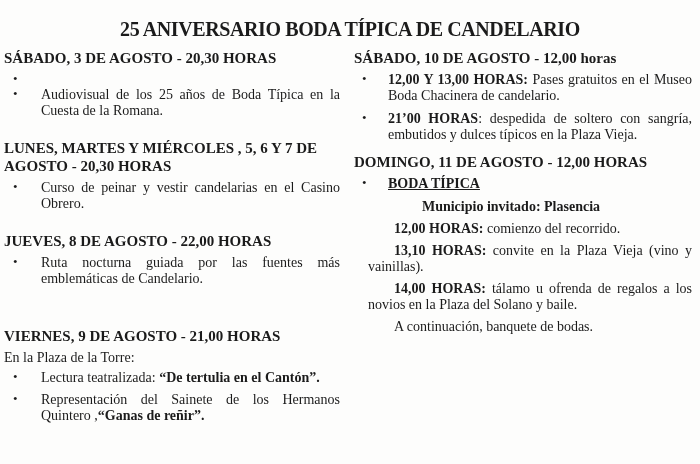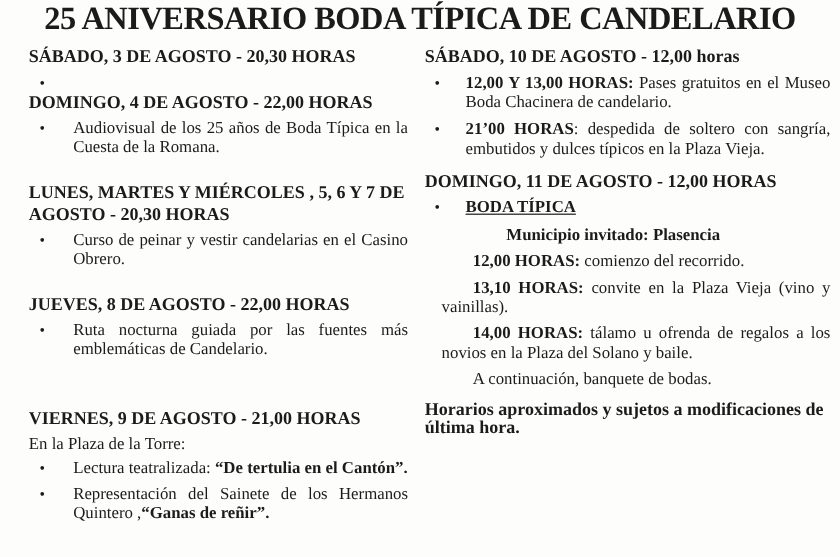--- a/index.html
+++ b/index.html
@@ -6,30 +6,30 @@
   .page {
     position:relative;
     width:700px; height:464px;
     background:#fdfdfc;
     color:#1b1b1b;
     font-family:"Liberation Serif","DejaVu Serif",serif;
     overflow:hidden;
     box-sizing:border-box;
   }
   .title {
-    padding-top:0;
+    padding-top:18px;
     text-align:center;
-    font-size:27px;
+    font-size:20px;
     font-weight:700;
     letter-spacing:-0.4px;
     white-space:nowrap;
   }
   .cols { display:flex; margin-top:8px; }
   .col { box-sizing:border-box; }
-  .col-left  { width:352px; padding:0 12px 0 24px; }
+  .col-left  { width:352px; padding:0 12px 0 4px; }
   .col-right { width:348px; padding:0 8px 0 2px; }
 
   .heading {
     font-size:15px;
     font-weight:700;
     line-height:18px;
     margin:0 0 5px 0;
   }
   .body-text { font-size:14px; line-height:16px; }
 
@@ -89,21 +89,20 @@
     <div class="col col-left">
 
       <div class="section">
         <div class="heading">SÁBADO, 3 DE AGOSTO -  20,30 HORAS</div>
         <div class="bullet-item body-text">
           <span class="dot">•</span>
         </div>
       </div>
 
       <div class="section">
-        <div class="heading">DOMINGO, 4 DE AGOSTO -  22,00 HORAS</div>
         <div class="bullet-item body-text">
           <span class="dot">•</span>
           <span>Audiovisual de los 25 años de Boda Típica en la Cuesta de la Romana.</span>
         </div>
       </div>
 
       <div class="section">
         <div class="heading">LUNES, MARTES Y MIÉRCOLES , 5, 6 Y 7 DE AGOSTO -  20,30 HORAS</div>
         <div class="bullet-item body-text">
           <span class="dot">•</span>
@@ -161,17 +160,16 @@
         </div>
         <div class="time-line">
           <b>13,10  HORAS:</b><span> convite en la Plaza Vieja (vino y vainillas).</span>
         </div>
         <div class="time-line">
           <b>14,00  HORAS:</b><span> tálamo u ofrenda de regalos a los novios en la Plaza del Solano y baile.</span>
         </div>
         <div class="closing-line">A continuación, banquete de bodas.</div>
       </div>
 
-      <div class="footer-note">Horarios aproximados y sujetos a modificaciones de última hora.</div>
 
     </div>
   </div>
 </div>
 
 </body></html>

